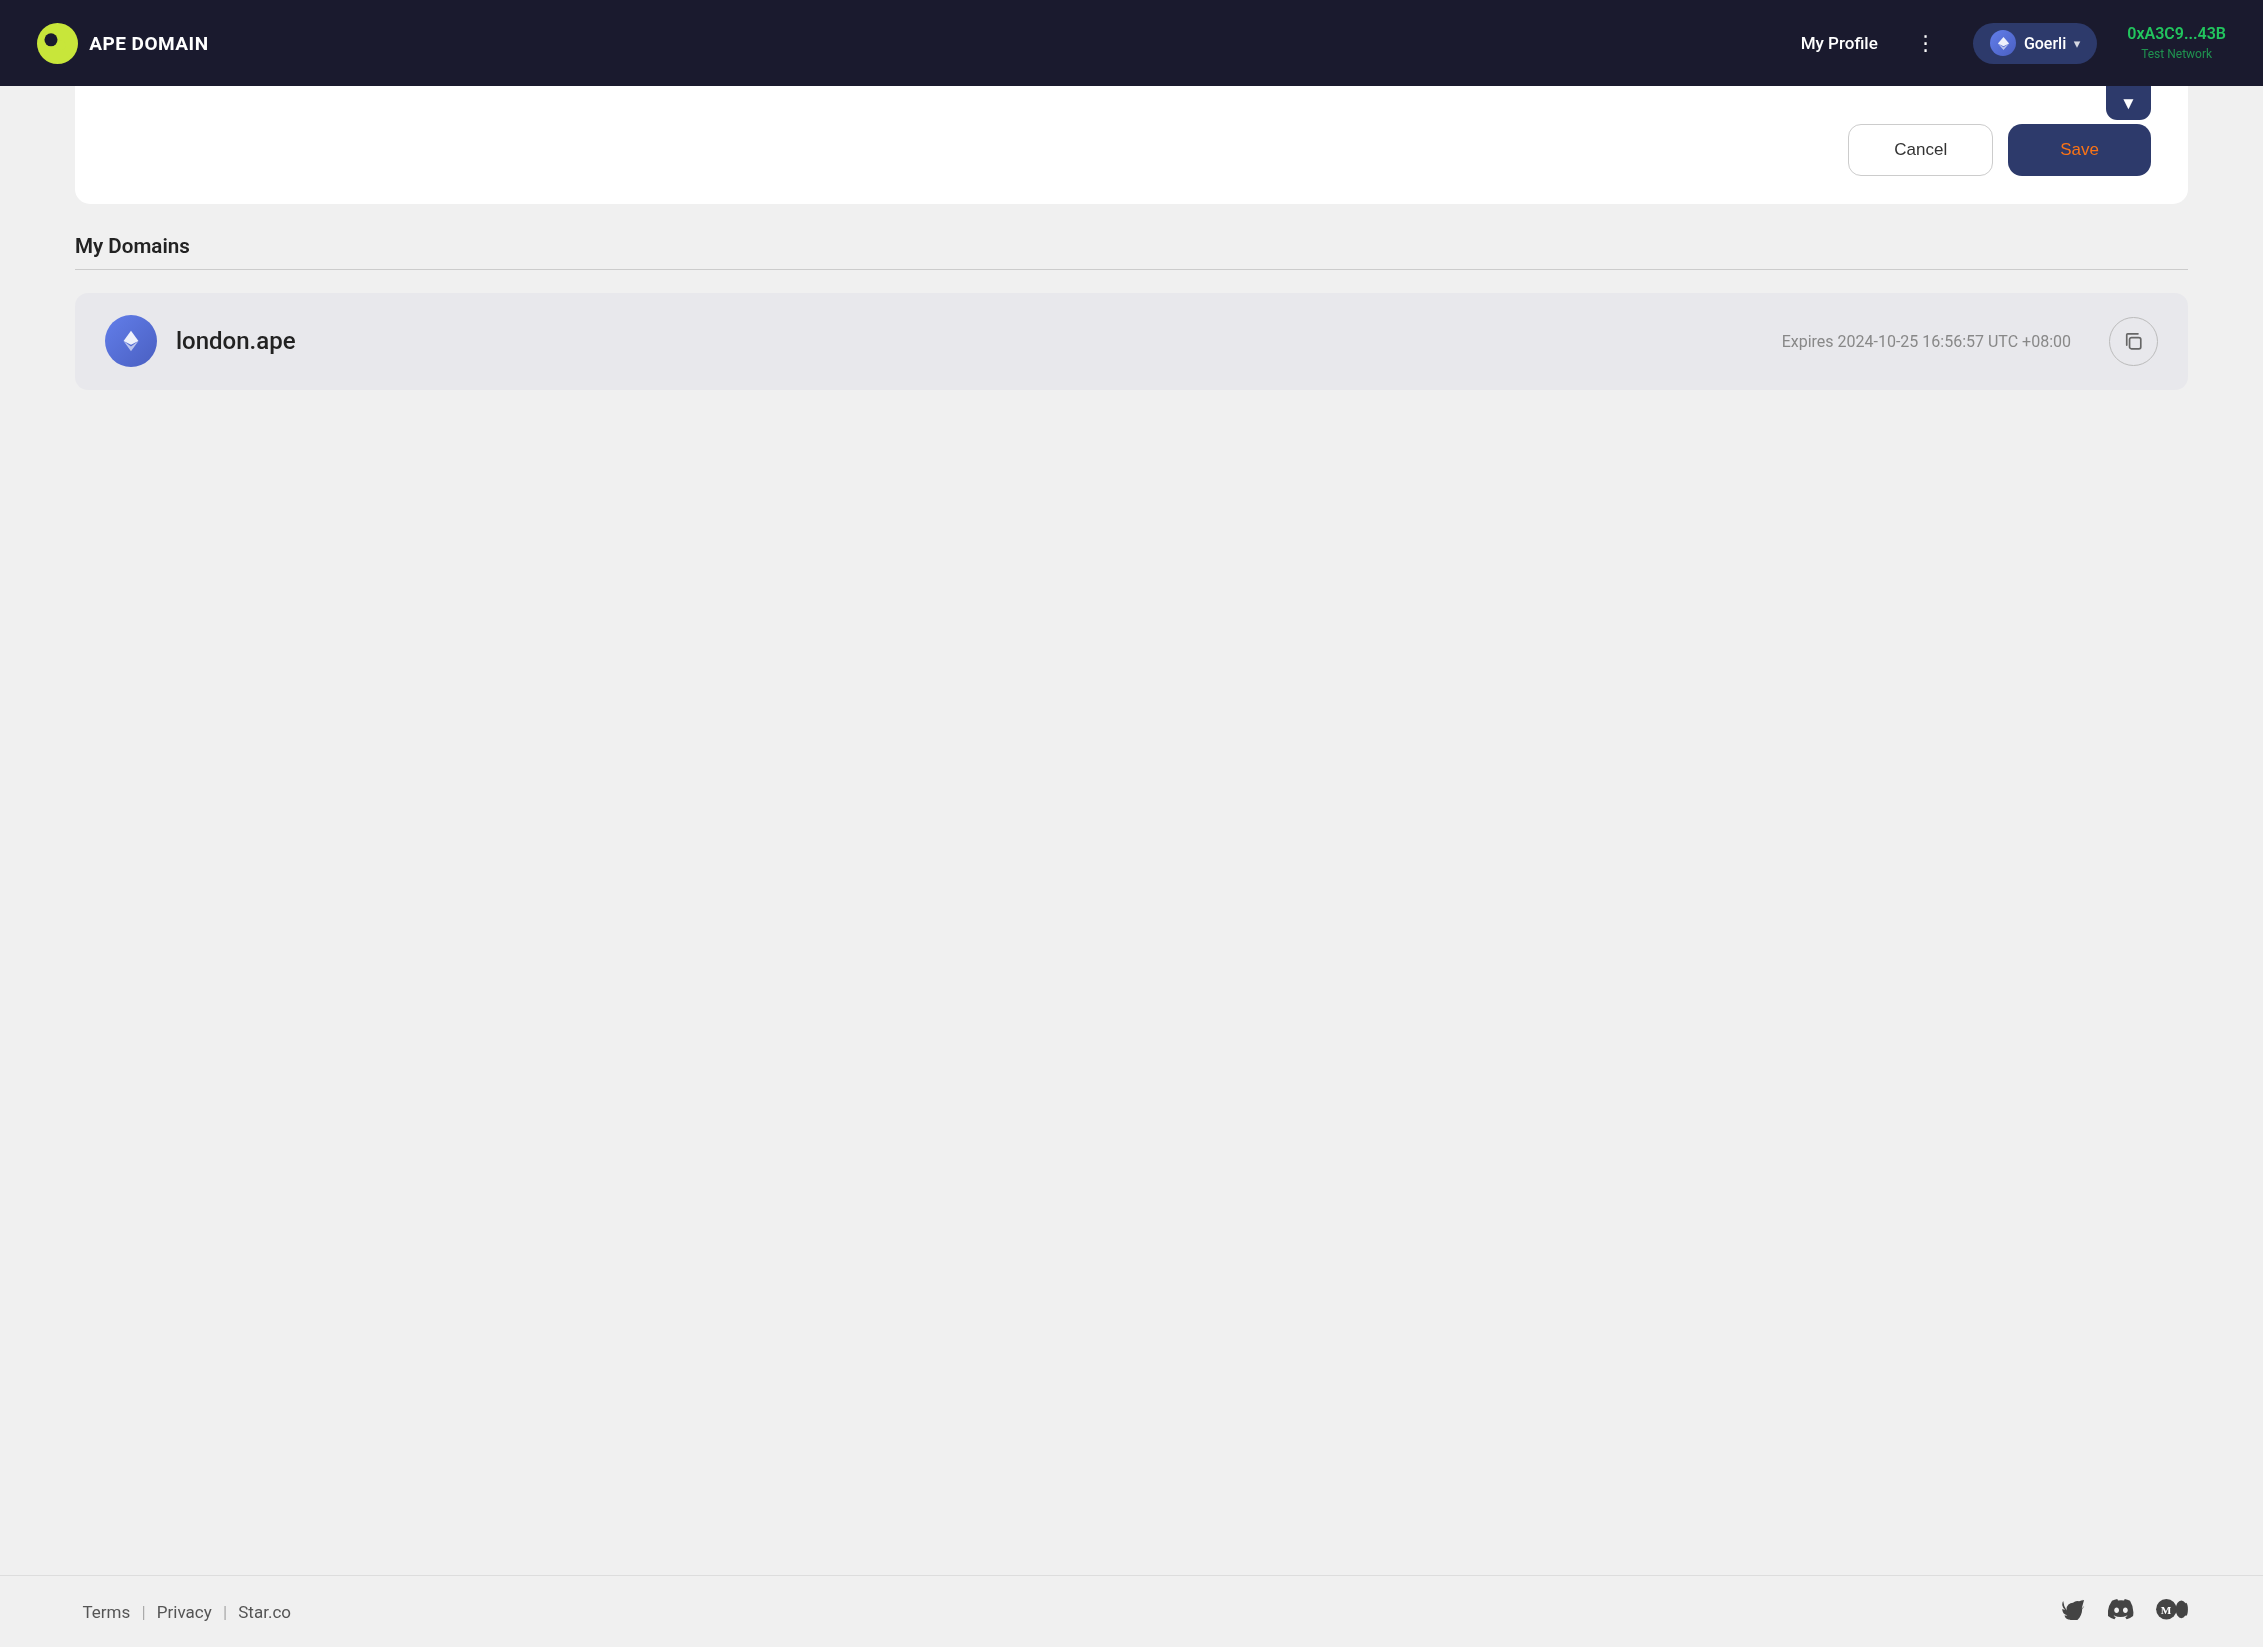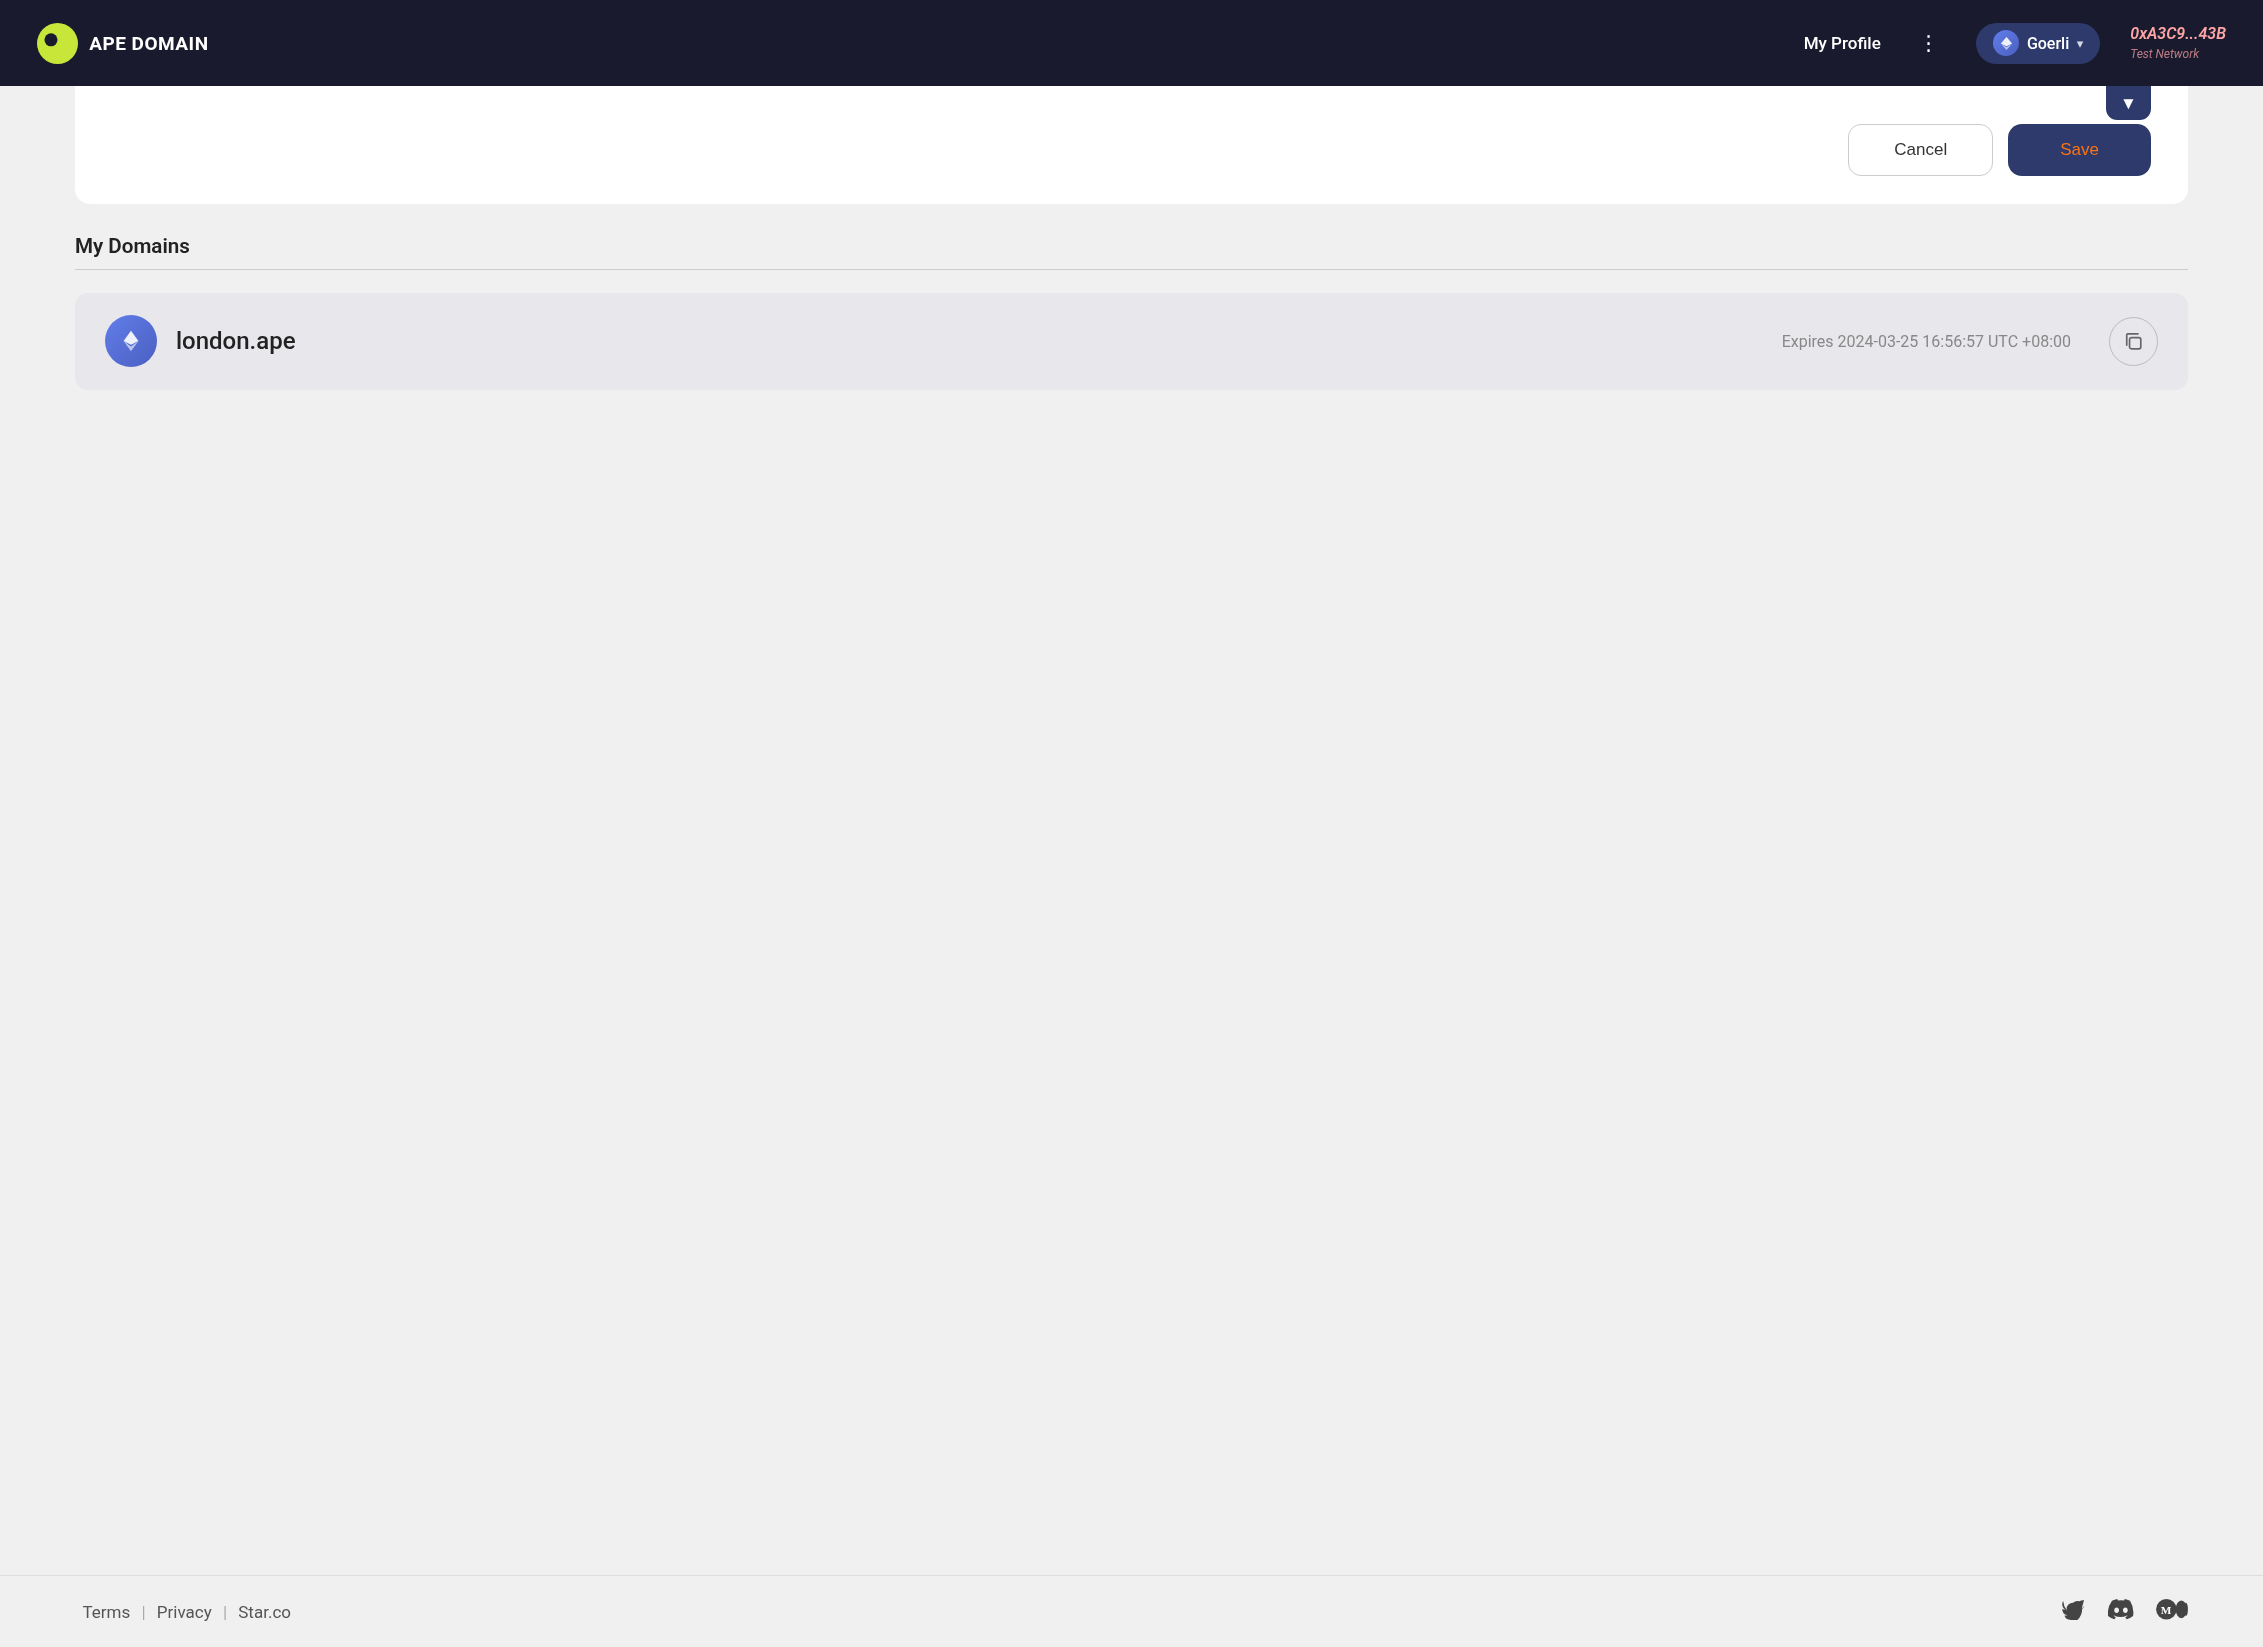--- a/index.html
+++ b/index.html
@@ -70,24 +70,23 @@
       align-items: center;
       justify-content: center;
       color: white;
       font-size: 13px;
     }
     .chevron-down {
       font-size: 13px;
       opacity: 0.8;
     }
     .wallet-info {
-      color: #fca5a5;
-      text-align: left;
+      color: #22c55e;
+      text-align: center;
       line-height: 1.4;
-      font-style: italic;
     }
     .wallet-address {
       font-size: 16px;
       font-weight: 600;
     }
     .wallet-network {
       font-size: 12px;
       opacity: 0.7;
     }
 
@@ -330,21 +329,21 @@
 
 
   <div class="domain-card">
     <div class="domain-eth-icon">
       <svg width="26" height="26" viewBox="0 0 28 28" fill="none">
         <polygon points="14,3 22,14 14,18 6,14" fill="white" opacity="0.9"></polygon>
         <polygon points="14,20 22,14 14,25 6,14" fill="white" opacity="0.6"></polygon>
       </svg>
     </div>
     <span class="domain-name">london.ape</span>
-    <span class="domain-expires">Expires 2024-03-25 16:56:57 UTC +08:00</span>
+    <span class="domain-expires">Expires 2024-10-25 16:56:57 UTC +08:00</span>
     <button class="copy-btn">
       <svg width="20.6" height="20.6" viewBox="0 0 22 22" fill="none">
         <rect x="7" y="7" width="12" height="12" rx="2" stroke="#666" stroke-width="1.8" fill="none"></rect>
         <path d="M4 15V4a1 1 0 011-1h11" stroke="#666" stroke-width="1.8" stroke-linecap="round"></path>
       </svg>
     </button>
   </div>
 
 </div>
 

